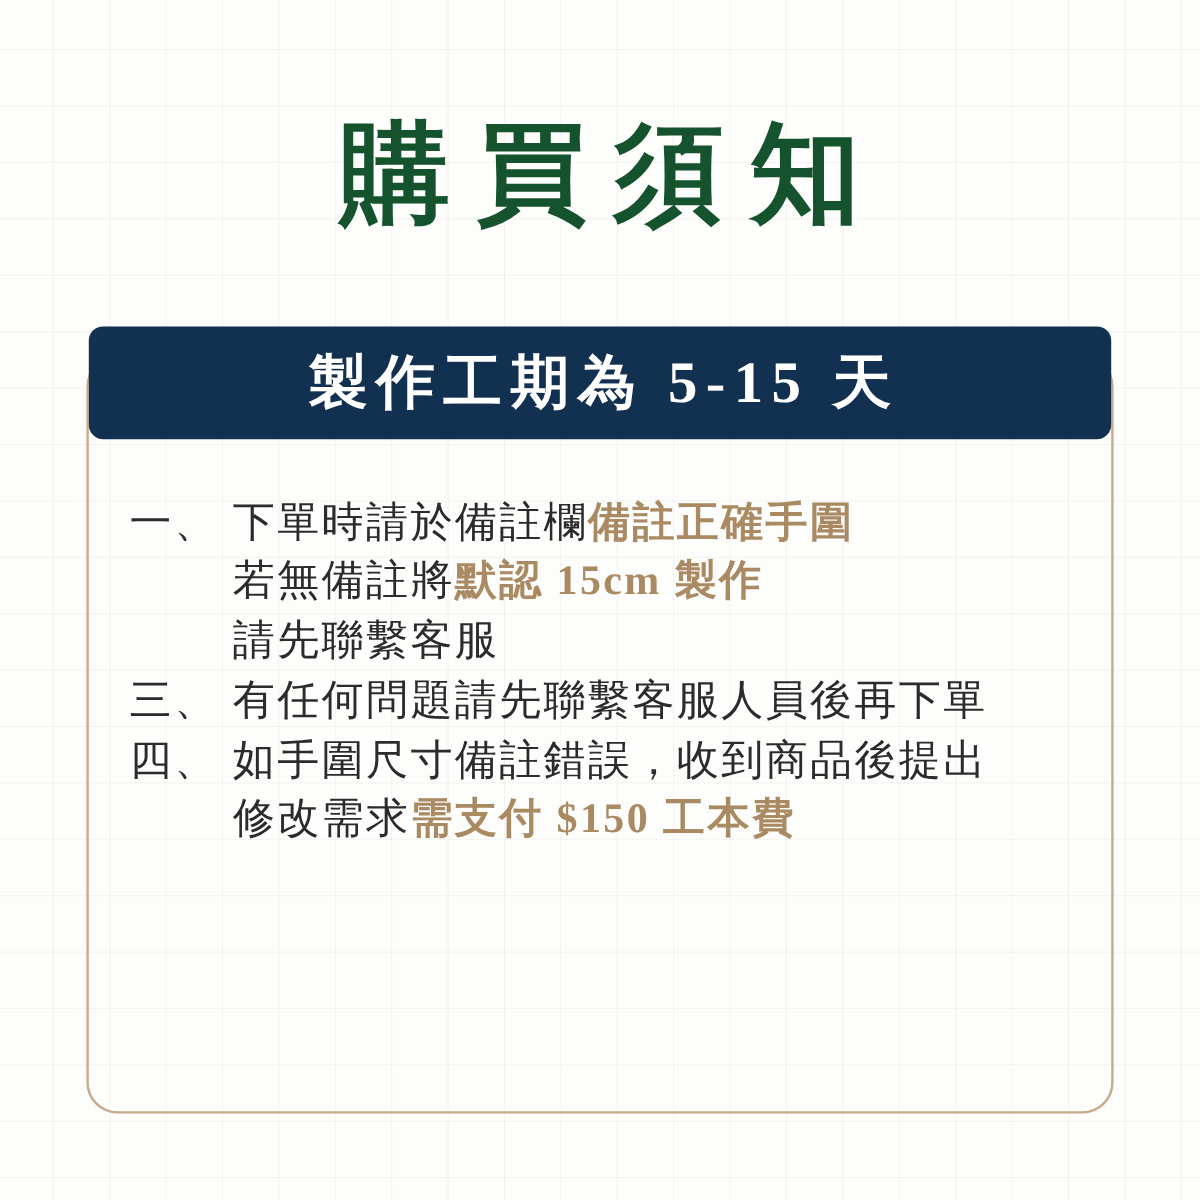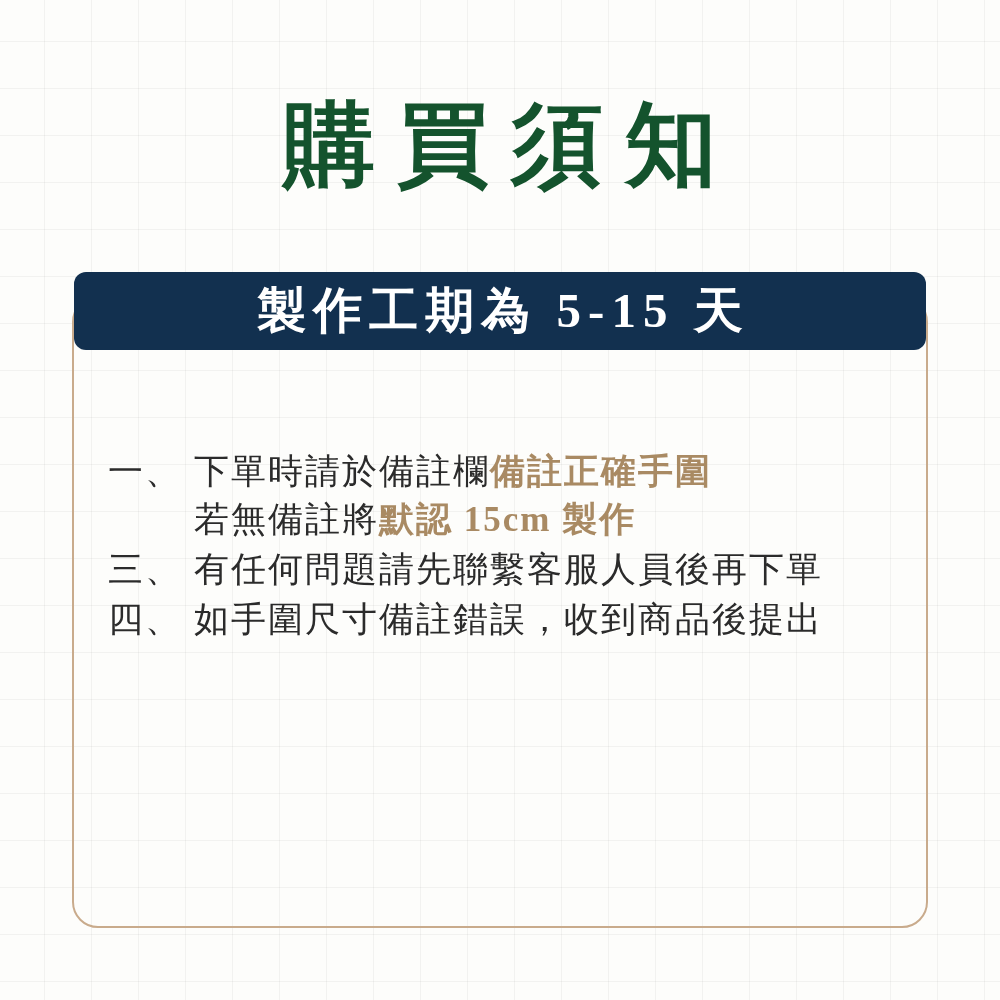--- a/index.html
+++ b/index.html
@@ -61,21 +61,21 @@
     box-sizing: border-box;
     background: transparent;
   }
 
   
   #banner {
     position: absolute;
     left: 74px;
     top: 272px;
     width: 852px;
-    height: 78px;
+    height: 94px;
     background: #12304f;
     border-radius: 12px;
     display: flex;
     align-items: center;
     justify-content: center;
     box-sizing: border-box;
   }
   #banner-text {
     color: #ffffff;
     font-size: 49px;
@@ -89,21 +89,20 @@
   
   #notes {
     position: absolute;
     left: 108px;
     top: 412px;
     width: 800px;
     font-size: 35px;
     line-height: 1.37;
     color: #2b2b2b;
     letter-spacing: 2px;
-    margin-top: 36px;
   }
   .note-item {
     display: block;
     margin-bottom: 2px;
   }
   .note-line {
     display: block;
     white-space: nowrap;
   }
   .marker {
@@ -133,24 +132,26 @@
   <div id="banner">
     <span id="banner-text">製作工期為 5-15 天</span>
   </div>
 
   <div id="notes">
       <div class="note-item">
         <span class="note-line"><span class="marker">一、</span><span class="">下單時請於備註欄</span><span class="hl">備註正確手圍</span></span>
         <span class="note-line"><span class="indent"></span><span class="">若無備註將</span><span class="hl">默認 15cm 製作</span></span>
       </div>
       <div class="note-item">
+        <span class="note-line"><span class="indent"></span><span class="">請先聯繫客服</span></span>
       </div>
       <div class="note-item">
         <span class="note-line"><span class="marker">三、</span><span class="">有任何問題請先聯繫客服人員後再下單</span></span>
       </div>
       <div class="note-item">
         <span class="note-line"><span class="marker">四、</span><span class="">如手圍尺寸備註錯誤，收到商品後提出</span></span>
+        <span class="note-line"><span class="indent"></span><span class="">修改需求</span><span class="hl">需支付 $150 工本費</span></span>
       </div>
       <div class="note-item">
       </div>
     </div>
 
 </div>
 
 </body></html>

